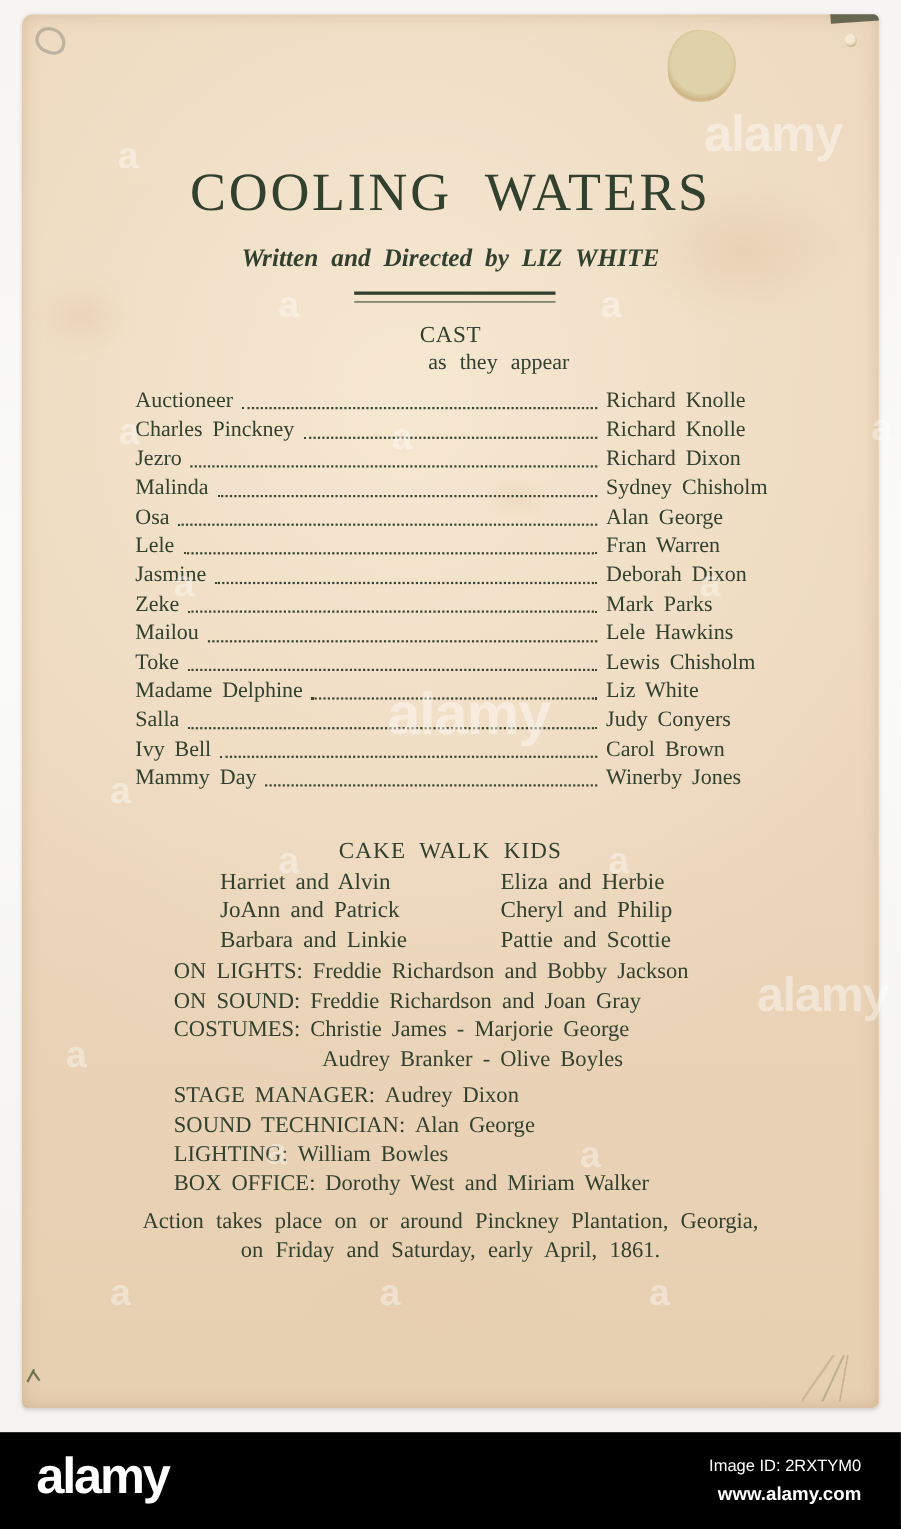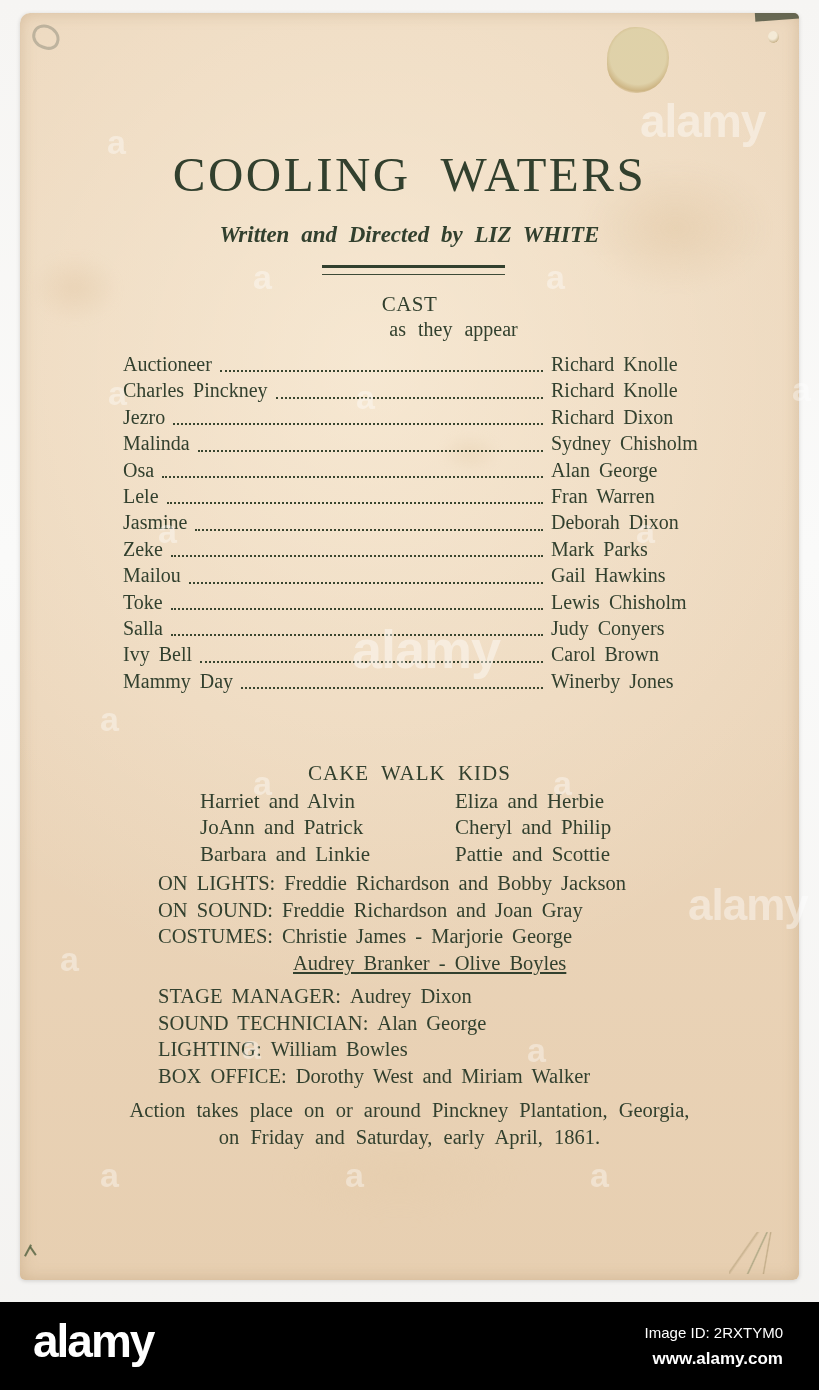--- a/index.html
+++ b/index.html
@@ -62,21 +62,21 @@
   .leader{flex:1;margin:0 8px;align-self:flex-end;margin-bottom:5px;border-bottom:2px dotted #39452f;min-width:30px;}
   .cast-actor{width:172px;white-space:nowrap;word-spacing:4px;}
   .cake-head{top:761px;font-size:21px;letter-spacing:1px;word-spacing:6px;}
   .kids-col{top:788px;font-size:21px;line-height:26.3px;word-spacing:4px;}
   .kids-left{left:200px;}
   .kids-right{left:455px;}
   .crew{left:158px;font-size:20.5px;line-height:26.6px;word-spacing:4px;width:620px;}
   .crew1{top:870px;}
   .crew2{top:983px;}
   .crew-line{white-space:nowrap;}
-  .crew-line.indent{padding-left:135px;text-decoration:underline;}
+  .crew-line.indent{padding-left:135px;}
   .crew-label{margin-right:9px;}
   .crew-label:empty{margin:0;}
   .footnote{top:1097px;font-size:20.5px;line-height:27px;word-spacing:6px;}
   
   .wm-layer{position:absolute;left:0;top:0;width:819px;height:1390px;pointer-events:none;
     font-family:"Liberation Sans",sans-serif;color:rgba(255,255,255,.38);}
   .wm-a{position:absolute;font-size:34px;font-weight:bold;}
   .wm-word{position:absolute;font-weight:bold;letter-spacing:-1px;color:rgba(255,255,255,.42);}
   
   .footer-bar{position:absolute;left:0;top:1302px;width:819px;height:88px;background:#000000;
@@ -157,29 +157,34 @@
 
       <div class="cast-row">
         <span class="cast-role">Zeke</span>
         <span class="leader"></span>
         <span class="cast-actor">Mark Parks</span>
       </div>
 
       <div class="cast-row">
         <span class="cast-role">Mailou</span>
         <span class="leader"></span>
-        <span class="cast-actor">Gail Hawkins</span>
+        <span class="cast-actor">Lele Hawkins</span>
       </div>
 
       <div class="cast-row">
         <span class="cast-role">Toke</span>
         <span class="leader"></span>
         <span class="cast-actor">Lewis Chisholm</span>
       </div>
 
+      <div class="cast-row">
+        <span class="cast-role">Madame Delphine</span>
+        <span class="leader"></span>
+        <span class="cast-actor">Liz White</span>
+      </div>
 
       <div class="cast-row">
         <span class="cast-role">Salla</span>
         <span class="leader"></span>
         <span class="cast-actor">Judy Conyers</span>
       </div>
 
       <div class="cast-row">
         <span class="cast-role">Ivy Bell</span>
         <span class="leader"></span>

